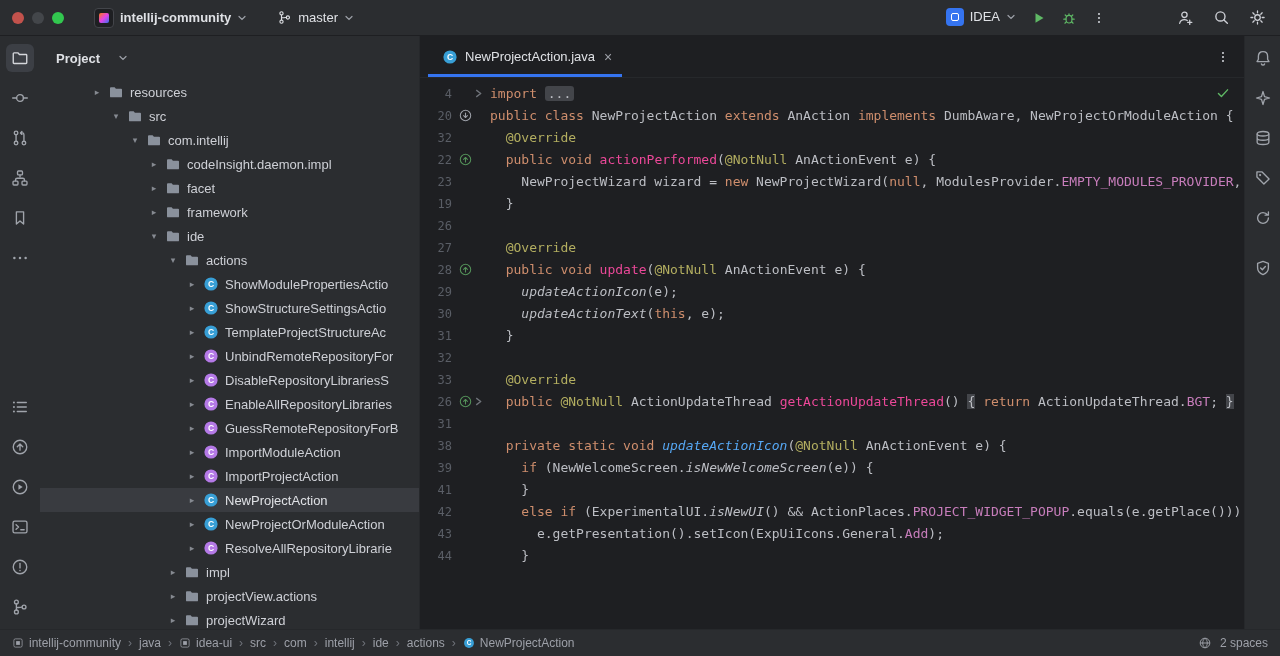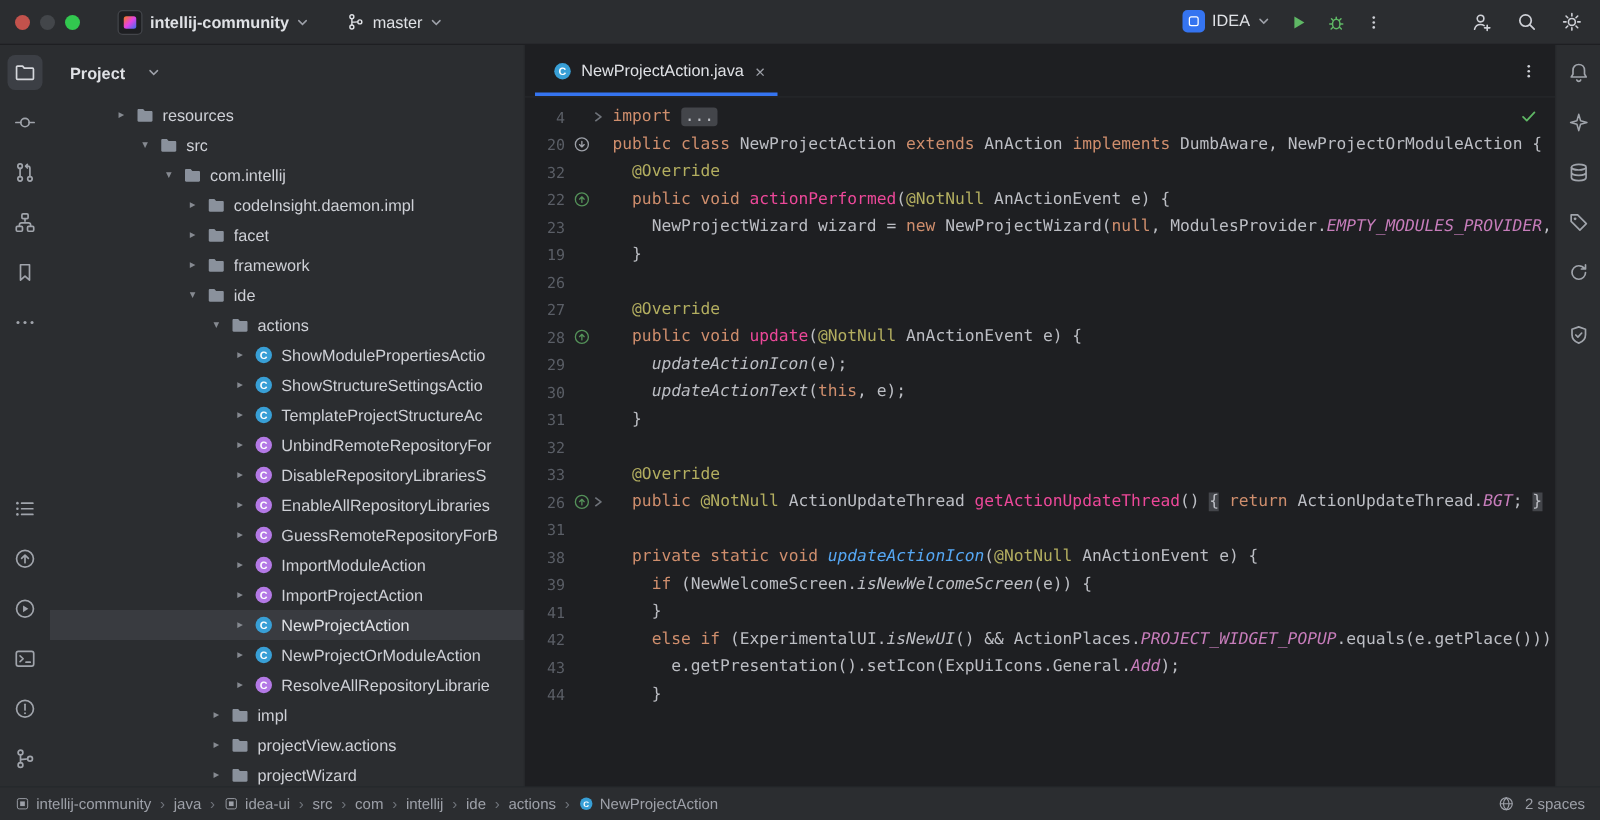--- a/index.html
+++ b/index.html
@@ -64,21 +64,21 @@
   .gut{width:38px;flex:none;position:relative}
   .gmark{position:absolute;left:7px;top:4px}
   .gfold{position:absolute;right:7px;top:6px}
   .ltext{flex:1;overflow:hidden;color:#bcbec4}
   .tk-d{color:#bcbec4}
   .tk-k{color:#cf8e6d}
   .tk-a{color:#b3ae60}
   .tk-m{color:#ec4899}
   .tk-mi{color:#56a8f5;font-style:italic}
   .tk-ci{color:#bcbec4;font-style:italic}
-  .tk-c{color:#c77dbb;font-style:italic}
+  .tk-c{color:#c77dbb;}
   .tk-f{background:#43454a;border-radius:3px;padding:0 3px;color:#bcbec4}
   .tk-fb{background:#43454a;color:#bcbec4}
 
   
   .statusbar{height:27px;background:#2b2d30;border-top:1px solid #26282b;display:flex;align-items:center;
     padding:0 12px;font-size:12px;color:#9da0a8}
   .breadcrumbs{display:flex;align-items:center;overflow:hidden;white-space:nowrap}
   .crumb{display:flex;align-items:center;gap:5px}
   .crumb-sep{margin:0 7px;color:#6f737a}
   .status-right{margin-left:auto;display:flex;gap:8px;color:#9da0a8}

